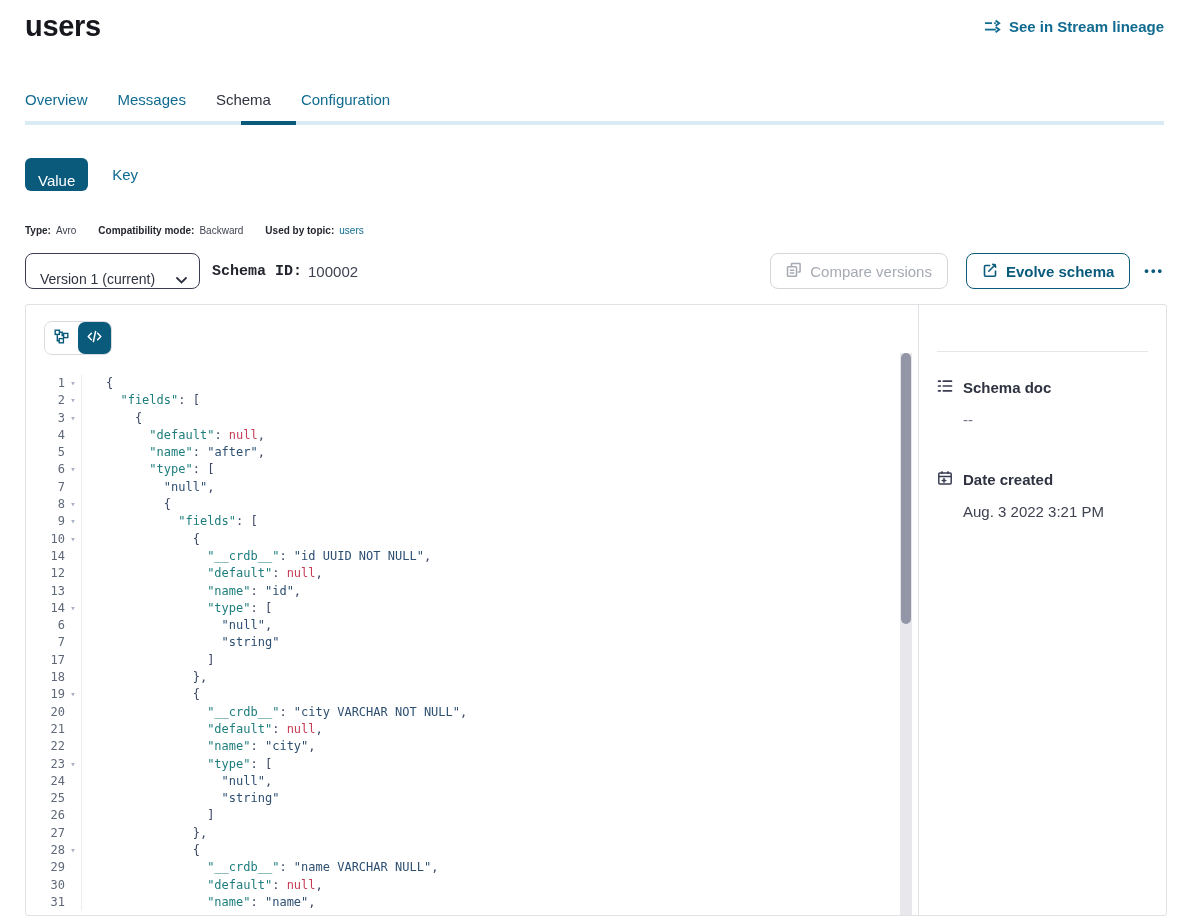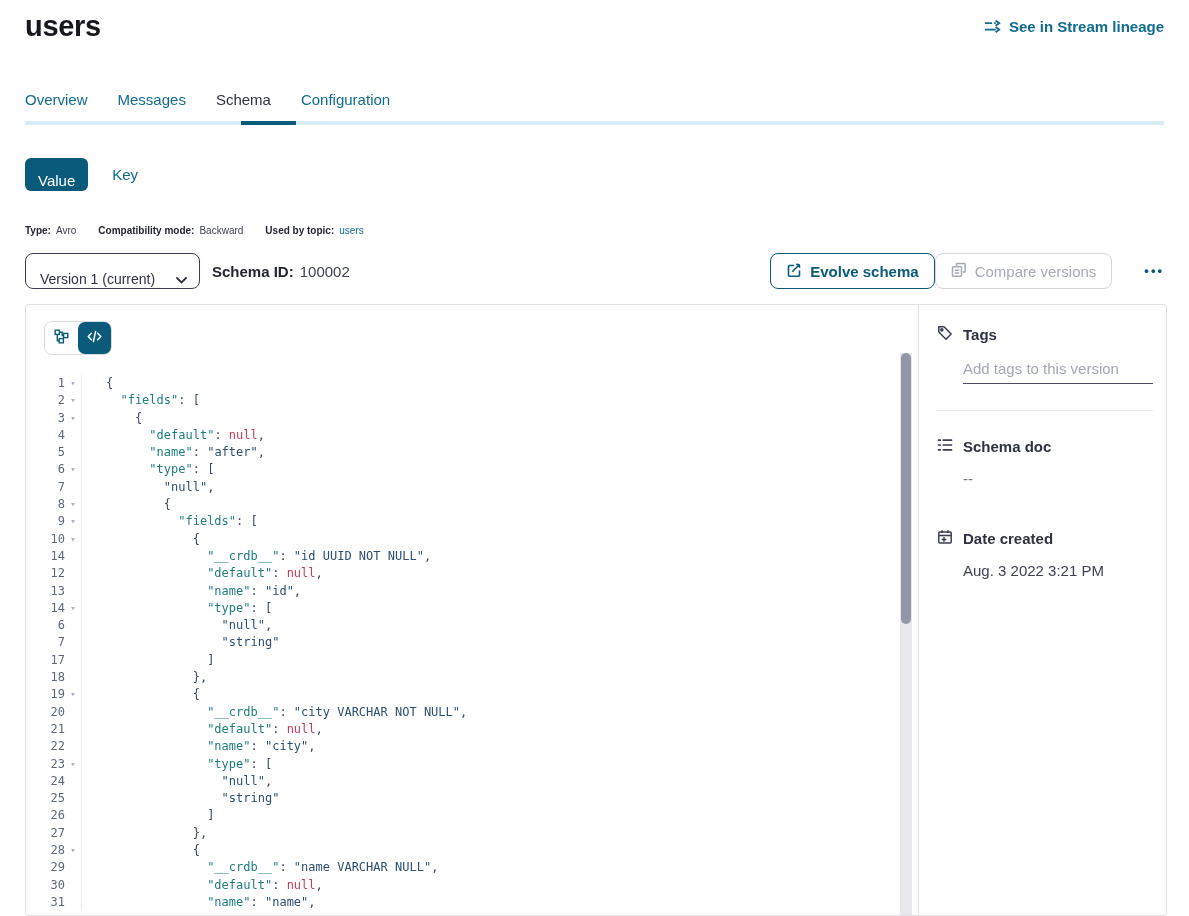--- a/index.html
+++ b/index.html
@@ -40,21 +40,21 @@
   .meta-item .val { color:#3F4250; }
   .meta-item .link { color:#116B90; cursor:pointer; }
 
   
   .ver-row { display:flex; align-items:center; margin:17px 25px 0 25px; }
   .select { display:flex; align-items:center; justify-content:space-between;
             width:175px; height:36px; border:1px solid #3A3D52; border-radius:8px;
             padding:16px 12px 0 14px; font-size:14px; color:#2F3240; cursor:pointer;
             background:#fff; }
   .schema-id { display:flex; gap:6px; margin-left:12px; font-size:15px; }
-  .schema-id b { color:#24262F; font-weight:700; }
+  .schema-id b { color:#24262F; font-weight:700;font-family:Liberation Mono, monospace; }
   .ver-spacer { flex:1; }
   .btn-outline { display:flex; align-items:center; gap:8px; height:36px;
                  border-radius:8px; background:#fff; font-family:inherit;
                  font-size:15px; padding:0 15px; cursor:pointer; }
   .btn-compare { border:1px solid #D6D6DA; color:#A6AAB3; margin-right:18px; cursor:default; }
   .btn-evolve  { border:1px solid #0A5A7C; color:#0A5A7C; font-weight:600; }
   .more-menu { color:#0A5A7C; font-size:13px; font-weight:700; letter-spacing:2px;
                margin-left:14px; cursor:pointer; line-height:36px; }
 
   
@@ -155,38 +155,38 @@
         <svg width="11" height="7" viewBox="0 0 11 7" fill="none" stroke="#2F3240" stroke-width="1.8" stroke-linecap="round">
           <path d="M1 1 L5.5 5.5 L10 1"></path>
         </svg>
       </span>
     </div>
     <div class="schema-id">
       <b>Schema ID:</b>
       <span>100002</span>
     </div>
     <div class="ver-spacer"></div>
-    <button class="btn-outline btn-evolve">
-      <span>
-        <svg width="16" height="16" viewBox="0 0 16 16" fill="none" stroke="#0A5A7C" stroke-width="1.6">
-          <path d="M13.5 8.5 v4.7 a1 1 0 0 1 -1 1 H3.5 a1 1 0 0 1 -1 -1 V4.5 a1 1 0 0 1 1 -1 h4.7"></path>
-          <path d="M6.8 9.2 L13.2 2.8 M13.2 2.8 l0.4 2.4 M13.2 2.8 l-2.4 -0.4" stroke-linecap="round"></path>
-        </svg>
-      </span>
-      <span>Evolve schema</span>
-    </button>
     <button class="btn-outline btn-compare">
       <span>
         <svg width="16" height="16" viewBox="0 0 16 16" fill="none" stroke="#A6AAB3" stroke-width="1.5">
           <path d="M5.5 4.5 V2.2 a0.8 0.8 0 0 1 0.8 -0.8 h7 a0.8 0.8 0 0 1 0.8 0.8 v7 a0.8 0.8 0 0 1 -0.8 0.8 H11.5"></path>
           <rect x="1.5" y="4.8" width="9" height="9.5" rx="0.9"></rect>
           <path d="M3.8 8.2 h4.4 M3.8 11 h4.4"></path>
         </svg>
       </span>
       <span>Compare versions</span>
+    </button>
+    <button class="btn-outline btn-evolve">
+      <span>
+        <svg width="16" height="16" viewBox="0 0 16 16" fill="none" stroke="#0A5A7C" stroke-width="1.6">
+          <path d="M13.5 8.5 v4.7 a1 1 0 0 1 -1 1 H3.5 a1 1 0 0 1 -1 -1 V4.5 a1 1 0 0 1 1 -1 h4.7"></path>
+          <path d="M6.8 9.2 L13.2 2.8 M13.2 2.8 l0.4 2.4 M13.2 2.8 l-2.4 -0.4" stroke-linecap="round"></path>
+        </svg>
+      </span>
+      <span>Evolve schema</span>
     </button>
     <div class="more-menu">•••</div>
   </div>
 
   <div class="card">
 
     <div class="code-pane">
       <div class="view-toggle">
         <button class="vt-btn" title="">
           <span>
@@ -243,34 +243,20 @@
           <div class="cl"><span class="ln">31</span><span class="fold"></span><span class="codeline" style="padding-left: 125.15px;"><span class="tk-k">"name"</span><span class="tk-p">: </span><span class="tk-s">"name"</span><span class="tk-p">,</span></span></div>
         </div>
 
       <div class="scroll-track">
         <div class="scroll-thumb"></div>
       </div>
     </div>
 
     <aside class="sidebar">
 
-      <div class="sb-section">
-        <div class="sb-head">
-          <span>
-            <svg width="16" height="16" viewBox="0 0 16 16" fill="none" stroke="currentColor" stroke-width="1.5">
-              <path d="M1.8 1.8 h5.2 l7.2 7.2 -5.2 5.2 -7.2 -7.2 z" stroke-linejoin="round"></path>
-              <circle cx="4.8" cy="4.8" r="1.1"></circle>
-            </svg>
-          </span>
-          <span>Tags</span>
-        </div>
-        <div class="sb-body">
-          <input class="tags-input" type="text" placeholder="Add tags to this version" style="">
-        </div>
-      </div>
 
       <div class="sb-divider"></div>
 
       <div class="sb-section">
         <div class="sb-head">
           <span>
             <svg width="16" height="16" viewBox="0 0 16 16" fill="none" stroke="currentColor" stroke-width="1.7" stroke-linecap="round">
               <path d="M1.5 3.2 h1.8 M6.3 3.2 h8.2 M1.5 8 h1.8 M6.3 8 h8.2 M1.5 12.8 h1.8 M6.3 12.8 h8.2"></path>
             </svg>
           </span>

